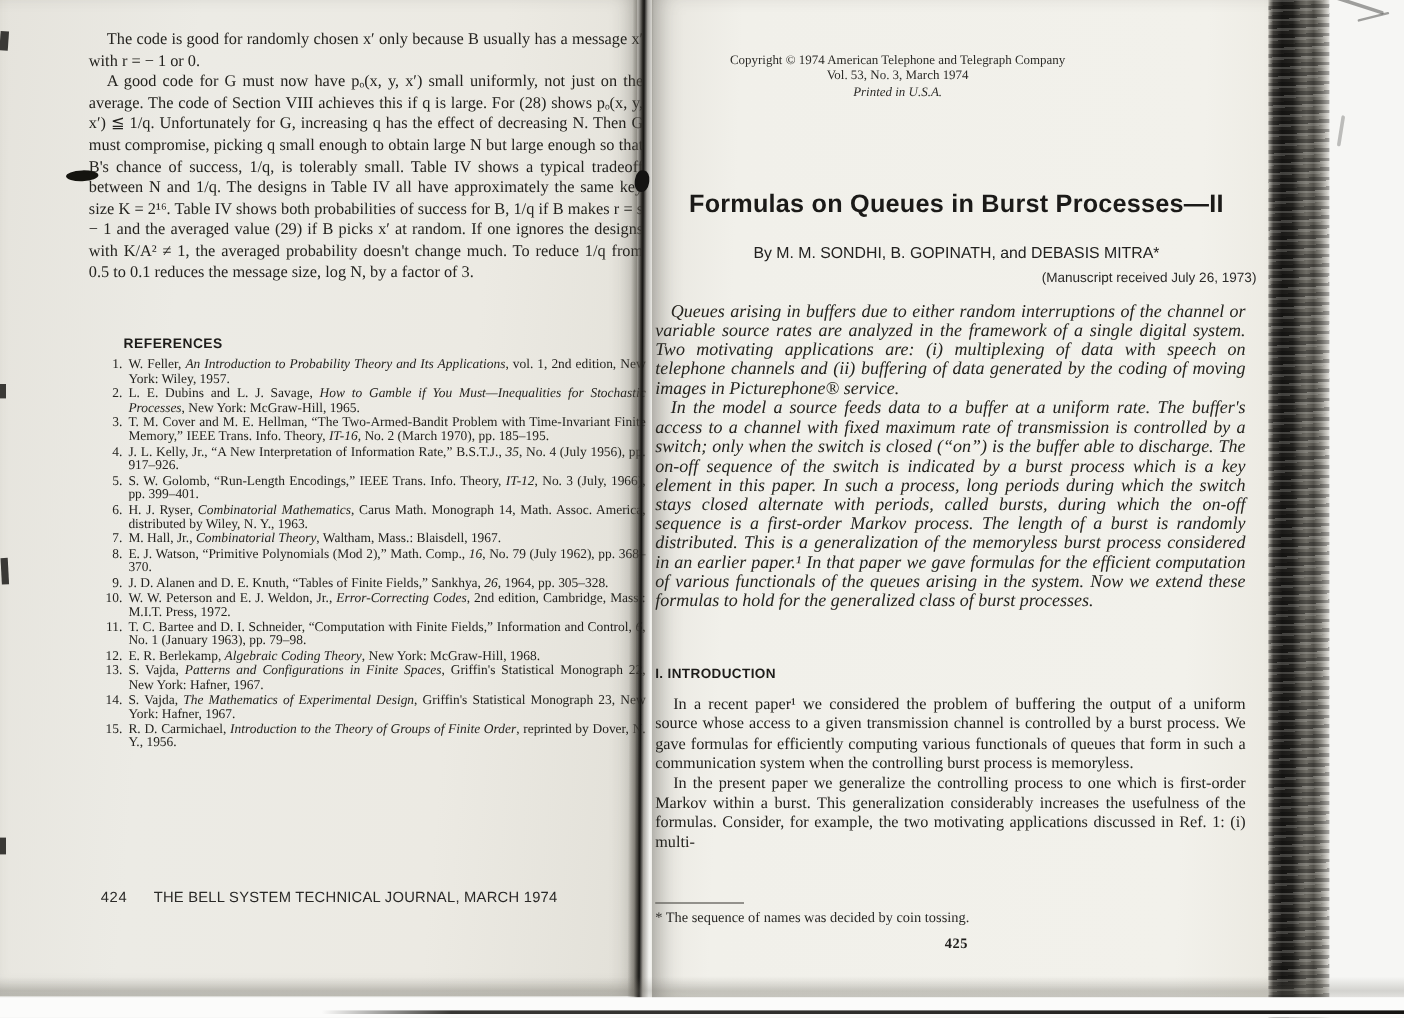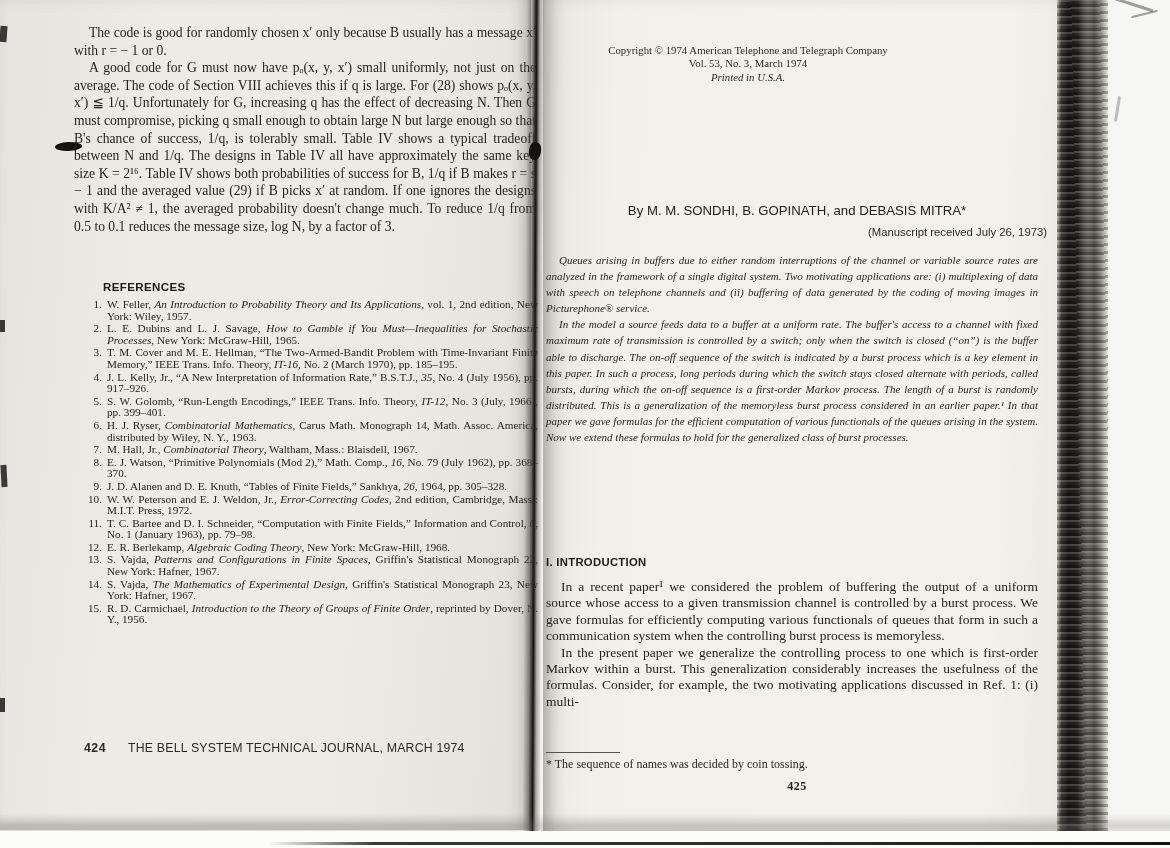--- a/index.html
+++ b/index.html
@@ -26,35 +26,35 @@
   .lp-body p{margin:0;text-indent:15px;}
   .lp-refs-heading{position:absolute;left:75px;top:281px;
     font:bold 11.5px "Liberation Sans",sans-serif;letter-spacing:.4px;color:#1d1c1a;padding-left:28px;}
   .lp-refs{position:absolute;left:86px;top:299px;width:452px;
     font-size:11.2px;line-height:11.6px;color:#24231f;}
   .lp-refs ol{list-style:none;counter-reset:refc;margin:0;padding:0;}
   .lp-refs li{counter-increment:refc;position:relative;padding-left:21px;text-align:justify;margin-bottom:1px;}
   .lp-refs li::before{content:counter(refc) ".";position:absolute;left:0;width:16px;text-align:right;}
   .lp-footer{position:absolute;left:84px;top:741px;color:#2a2927;
     font-family:"Liberation Sans",sans-serif;font-size:12.3px;}
-  .lp-footer .pagenum{font-weight:bold;margin-right:22px;letter-spacing:.5px;margin-top:39px;}
+  .lp-footer .pagenum{font-weight:normal;margin-right:22px;letter-spacing:.5px;margin-top:39px;}
   .lp-footer .jtitle{letter-spacing:.2px;}
   
   .rp-copyright{position:absolute;left:0;top:44px;width:410px;text-align:center;
     font-size:10.8px;line-height:13.4px;color:#2c2b28;}
   .rp-copyright .sc{font-variant:small-caps;letter-spacing:.4px;}
   .rp-copyright .it{font-style:italic;}
   .rp-title{position:absolute;left:4px;top:158px;width:500px;text-align:center;
     font:bold 21px/26px "Liberation Sans",sans-serif;color:#1b1a18;letter-spacing:.2px;}
   .rp-byline{position:absolute;left:4px;top:203px;width:500px;text-align:center;
     font:13.2px "Liberation Sans",sans-serif;color:#222120;}
   .rp-ms{position:absolute;left:4px;top:226px;width:500px;text-align:right;
     font:11.3px "Liberation Sans",sans-serif;color:#2a2927;}
   .rp-abstract{position:absolute;left:3px;top:252px;width:492px;
-    font-style:italic;font-size:11px;line-height:16.1px;text-align:justify;color:#25241f;}
+    font-style:italic;font-size:15px;line-height:16.1px;text-align:justify;color:#25241f;}
   .rp-abstract p{margin:0;text-indent:13px;}
   .rp-section-heading{position:absolute;left:3px;top:556px;
     font:bold 11.3px "Liberation Sans",sans-serif;letter-spacing:.3px;color:#1d1c1a;}
   .rp-intro{position:absolute;left:3px;top:579px;width:492px;
     font-size:13.5px;line-height:16.4px;text-align:justify;color:#24231f;}
   .rp-intro p{margin:0;text-indent:15px;}
   .rp-footnote-rule{position:absolute;left:3px;top:752px;width:74px;border-top:1.2px solid #55534e;}
   .rp-footnote{position:absolute;left:3px;top:757px;width:492px;font-size:12px;color:#2a2926;}
   .rp-pagenum{position:absolute;left:4px;top:779px;width:500px;text-align:center;
     font-weight:bold;font-size:12px;color:#201f1d;letter-spacing:.5px;}
@@ -118,20 +118,21 @@
     <span class="pagenum">424</span><span class="jtitle">THE BELL SYSTEM TECHNICAL JOURNAL, MARCH 1974</span>
   </div>
 </div>
 
 <div class="page" id="page-right">
   <div class="rp-copyright">
     <div>Copyright © 1974 American Telephone and Telegraph Company</div>
     <div>Vol. 53, No. 3, March 1974</div>
     <div class="it">Printed in U.S.A.</div>
   </div>
+  <div class="rp-title">Formulas on Queues in Burst Processes—II</div>
   <div class="rp-byline">By M. M. SONDHI, B. GOPINATH, and DEBASIS MITRA*</div>
   <div class="rp-ms">(Manuscript received July 26, 1973)</div>
   <div class="rp-abstract">
     <p>Queues arising in buffers due to either random interruptions of the channel or variable source rates are analyzed in the framework of a single digital system. Two motivating applications are: (i) multiplexing of data with speech on telephone channels and (ii) buffering of data generated by the coding of moving images in Picturephone® service.</p>
     <p>In the model a source feeds data to a buffer at a uniform rate. The buffer's access to a channel with fixed maximum rate of transmission is controlled by a switch; only when the switch is closed (“on”) is the buffer able to discharge. The on-off sequence of the switch is indicated by a burst process which is a key element in this paper. In such a process, long periods during which the switch stays closed alternate with periods, called bursts, during which the on-off sequence is a first-order Markov process. The length of a burst is randomly distributed. This is a generalization of the memoryless burst process considered in an earlier paper.¹ In that paper we gave formulas for the efficient computation of various functionals of the queues arising in the system. Now we extend these formulas to hold for the generalized class of burst processes.</p>
   </div>
   <div class="rp-section-heading">I. INTRODUCTION</div>
   <div class="rp-intro">
     <p>In a recent paper¹ we considered the problem of buffering the output of a uniform source whose access to a given transmission channel is controlled by a burst process. We gave formulas for efficiently computing various functionals of queues that form in such a communication system when the controlling burst process is memoryless.</p>
     <p>In the present paper we generalize the controlling process to one which is first-order Markov within a burst. This generalization considerably increases the usefulness of the formulas. Consider, for example, the two motivating applications discussed in Ref. 1: (i) multi-</p>

